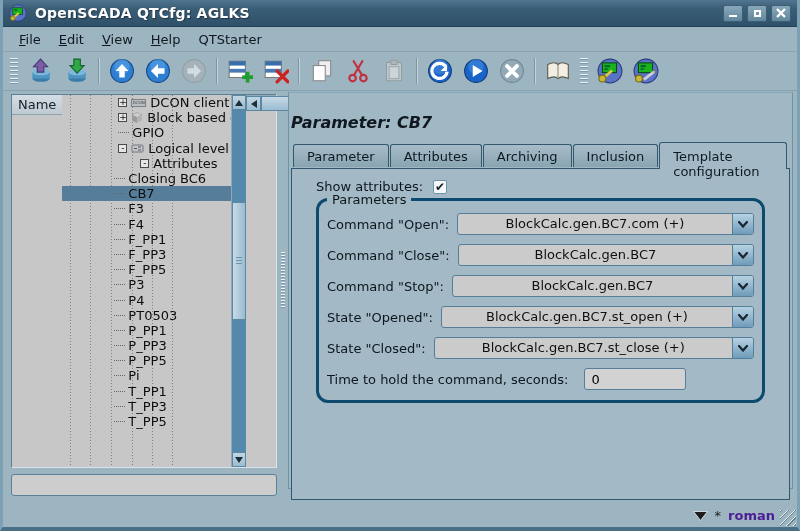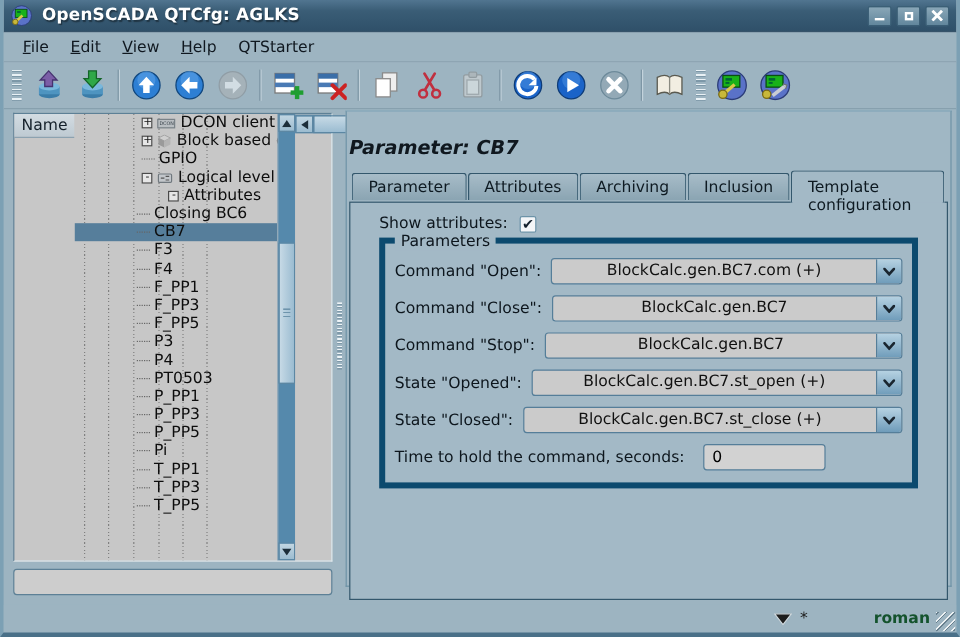--- a/index.html
+++ b/index.html
@@ -108,21 +108,21 @@
   .tab{font-size:13px;color:#0e1a22;padding:4px 13px 4px 13px;margin-right:1px;
     background:linear-gradient(180deg,#a7bcc8,#8aa4b2);
     border:1px solid #33576c;border-bottom:none;border-radius:3px 3px 0 0;height:23px;}
   .tab.active{background:#a3b9c6;height:27px;padding-top:6px;font-size:13px;
     box-shadow:0 1px 0 #a3b9c6;}
   .tabpage{position:relative;margin-top:-1px;height:332px;border:1px solid #33576c;
     background:#a3b9c6;padding:8px 22px;z-index:1;}
   .showattr{display:flex;align-items:center;gap:10px;font-size:13px;color:#0d161d;margin:2px 0 4px 2px;}
   .cb{width:14px;height:14px;background:#f4f6f8;border:1px solid #6c93a8;border-radius:2px;
     display:flex;align-items:center;justify-content:center;font-size:12px;font-weight:bold;color:#14202c;line-height:1;}
-  .groupbox{position:relative;margin:1px 2px 0 2px;border:5px solid #0c4a6e;border-radius:0;
+  .groupbox{position:relative;margin:1px 2px 0 2px;border:3px solid #0c4a6e;border-radius:12px;
     padding:12px 8px 8px 8px;}
   .glabel{position:absolute;top:-9px;left:8px;background:#a3b9c6;padding:0 5px;font-size:13px;color:#0d161d;}
   .frow{display:flex;align-items:center;margin-bottom:9px;font-size:13px;color:#0d161d;}
   .frow .flabel{margin-right:8px;white-space:nowrap;}
   .combo{flex:1;height:22px;display:flex;background:#cbcbcb;border:1px solid #557e99;border-radius:3px;overflow:hidden;text-align:center;}
   .combo .cval{flex:1;font-size:13px;color:#101010;padding:2px 6px;white-space:nowrap;overflow:hidden;}
   .combo .cbtnbox{width:21px;background:linear-gradient(180deg,#b6d2e2,#6f9cba);
     border-left:1px solid #557e99;display:flex;align-items:center;justify-content:center;}
   .combo .cbtnbox svg{width:10px;height:7px;}
   .timeinput{width:102px;height:22px;background:#d2d2d2;border:1px solid #557e99;border-radius:3px;
@@ -565,17 +565,17 @@
     </div>
   </div>
 
   <div class="statusbar">
     <span class="tray-tri">
       <svg viewBox="0 0 15 10">
           <path d="M0.5 0.5 H14.5 L7.5 9.5 Z" fill="#1d1d1d" stroke="#cfd8dd" stroke-width="1"></path>
         </svg>
     </span>
     <span class="mod-star">*</span>
-    <span class="user-name" style="color: #14532d; margin-left: 48px;">roman</span>
+    <span class="user-name" style="color: #4c1d95;">roman</span>
     <span class="grip"></span>
   </div>
 
 </div>
 
 </body></html>

